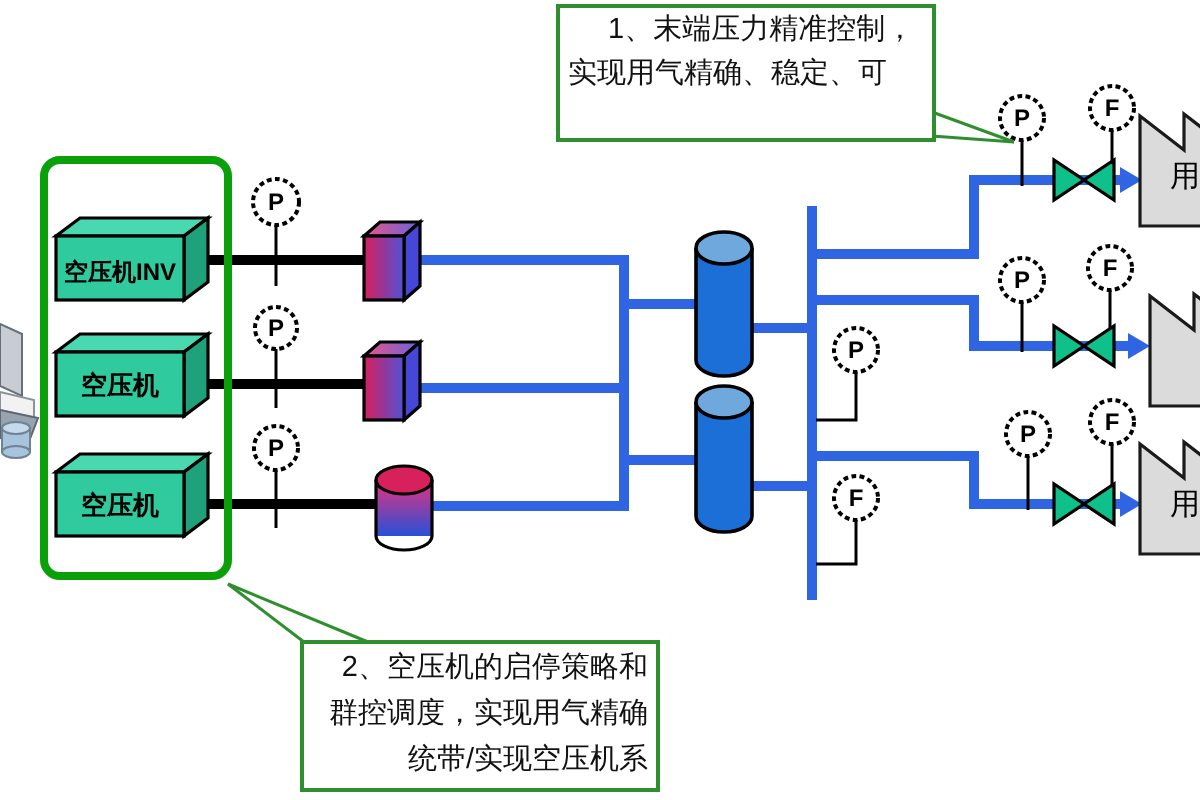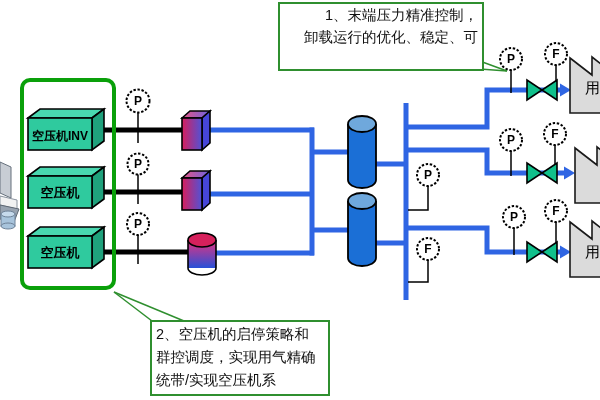--- a/index.html
+++ b/index.html
@@ -192,23 +192,23 @@
   </g>
 
   <g stroke="#2F8F2F" stroke-width="1.5" fill="none">
     <line x1="466" y1="56" x2="507" y2="71"></line>
     <line x1="466" y1="68" x2="507" y2="71"></line>
     <line x1="152" y1="321" x2="114" y2="292"></line>
     <line x1="184" y1="321" x2="114" y2="292"></line>
   </g>
 </svg>
 
-<div class="callout" style="left:278px;top:2px;width:206px;height:69px;text-align:right;">
+<div class="callout" style="left:278px;top:2px;width:190px;height:69px;">
   <div class="ln indent">1、末端压力精准控制，</div>
-  <div class="ln">卸载运行的优化、稳定、可</div>
+  <div class="ln">实现用气精确、稳定、可</div>
 </div>
 
-<div class="callout" style="left:150px;top:320px;width:180px;height:76px;line-height:23px;">
+<div class="callout" style="left:150px;top:320px;width:180px;height:76px;line-height:23px;text-align:right;">
   <div class="ln">2、空压机的启停策略和</div>
   <div class="ln">群控调度，实现用气精确</div>
   <div class="ln">统带/实现空压机系</div>
 </div>
 </div>
 
 </body></html>

